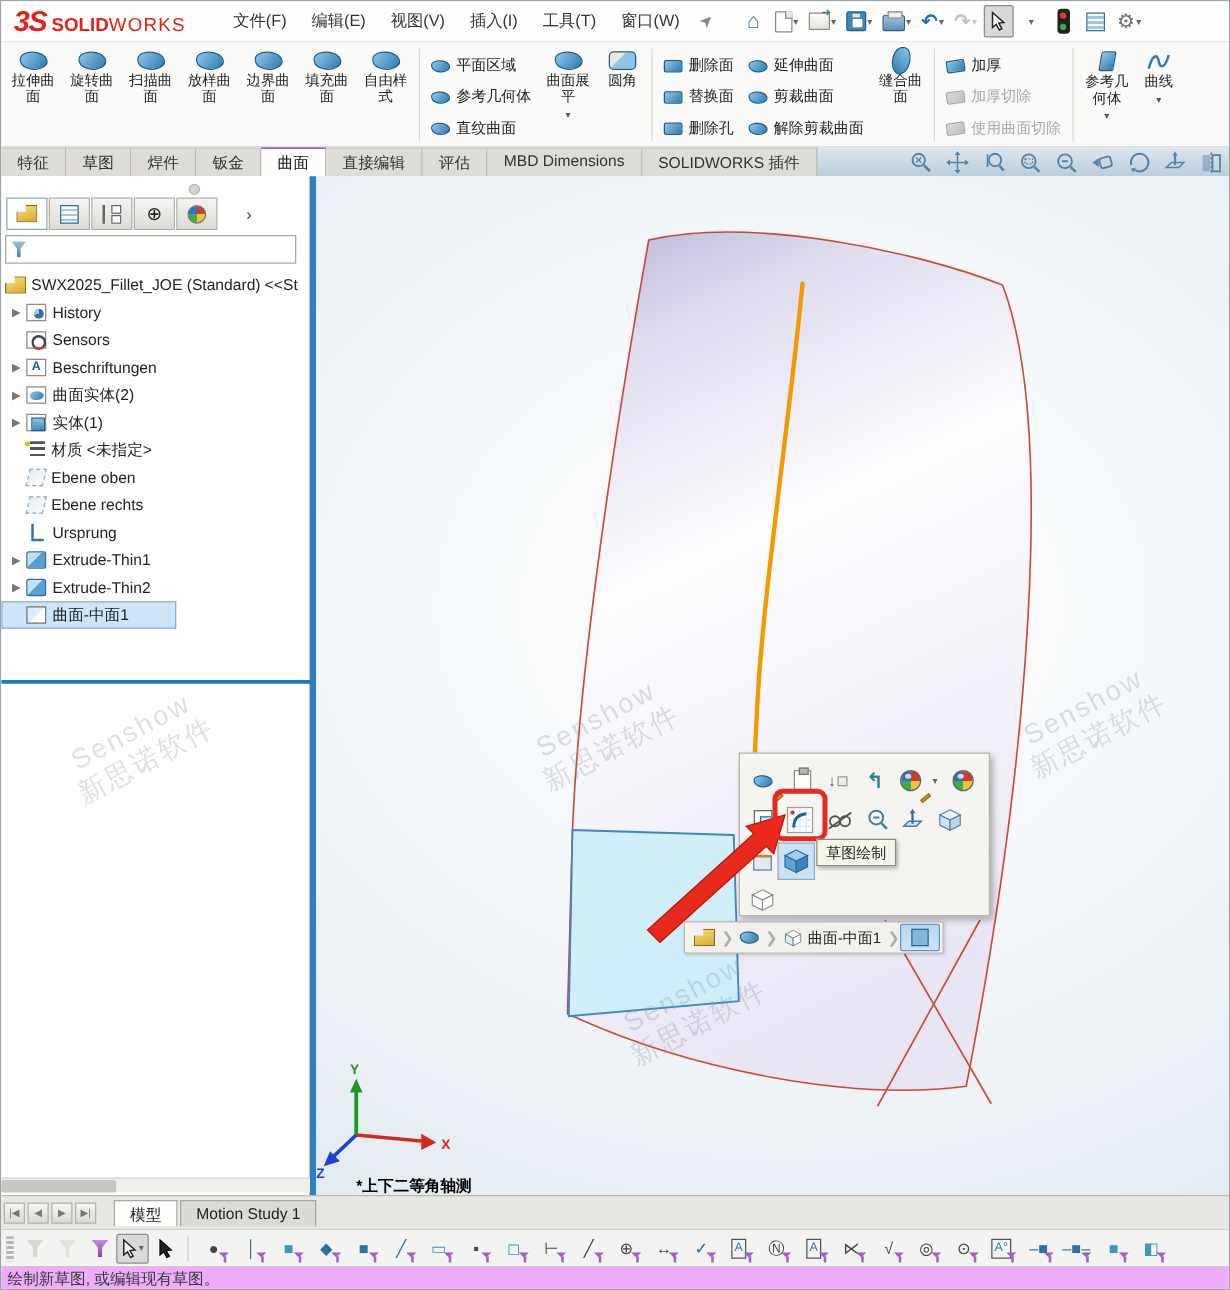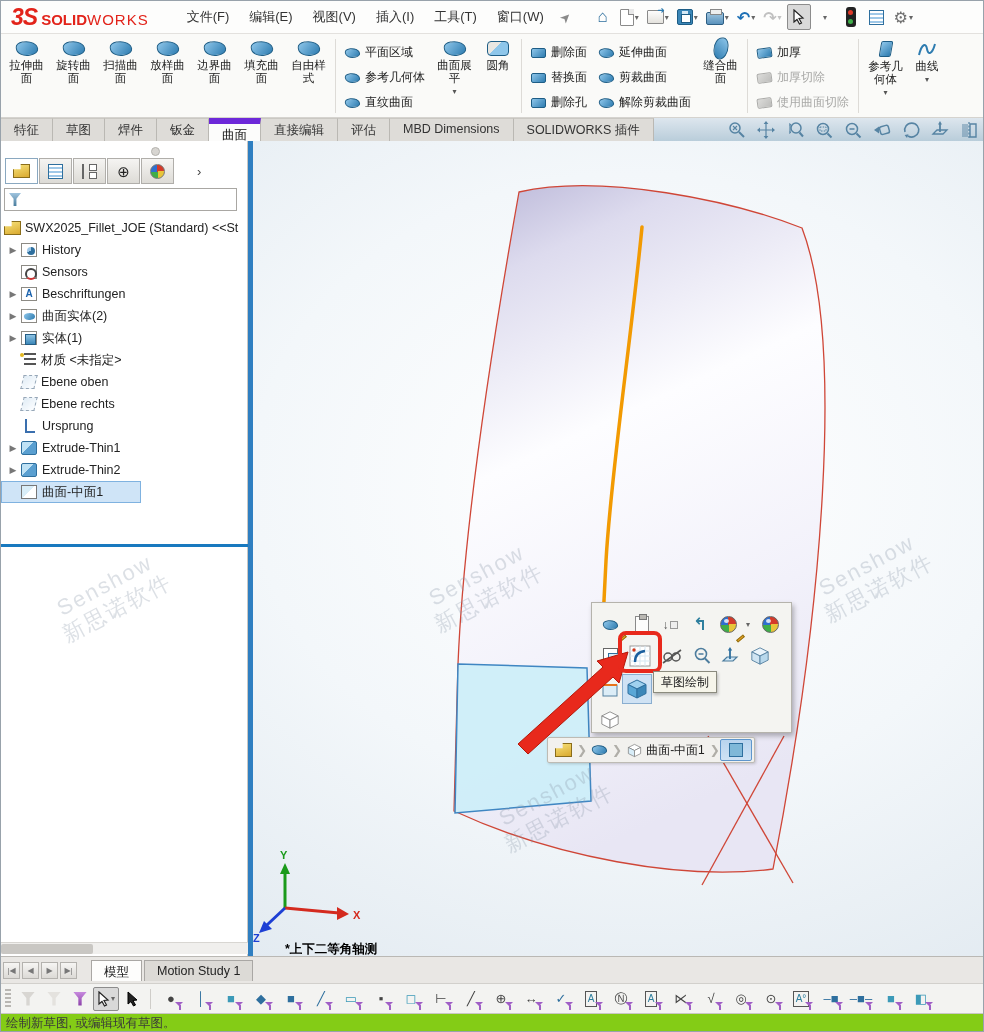--- a/index.html
+++ b/index.html
@@ -47,21 +47,21 @@
 .rsmall{display:flex;align-items:center;gap:5px;height:25px;padding:0 6px;white-space:nowrap;font-size:12px}
 .rsmall.disabled{color:#a8a8a6}
 .rsmall.disabled .swoosh{background:linear-gradient(135deg,#dcdcda,#bdbdbb);border-color:#a9a9a7}
 .rdiv{width:1px;height:74px;background:#dddbd7;margin:3px 3px 0 3px}
 .rcaret{font-size:8px;color:#555;margin-top:2px}
 
 #tabsrow{position:absolute;left:0;top:117px;width:984px;height:23px;background:#e7e5e2}
 #tabsrow .fill{position:absolute;right:0;top:0;width:355px;height:23px;background:linear-gradient(180deg,#dde6ee,#b9cdda)}
 #tabs{position:absolute;left:0;top:0;display:flex;height:23px}
 .tab{padding:3px 13px;font-size:12.5px;color:#333;background:#dedcd8;border-right:1px solid #bab8b3;border-top:1px solid #cac8c3}
-.tab.active{background:#fcfcfb;font-weight:normal;border-top:6px solid #6d28d9;color:#111}
+.tab.active{background:#fcfcfb;font-weight:normal;border-top:1px solid #6d28d9;color:#111}
 #headsup{position:absolute;right:4px;top:1px;display:flex;gap:5px;align-items:center;color:#4d7d9e}
 .hbtn{width:24px;height:21px;display:flex;align-items:center;justify-content:center;opacity:.92}
 
 #panel{position:absolute;left:0;top:140px;width:247px;height:815px;background:#fff;border-right:1px solid #c9c7c3}
 .pdot{position:absolute;left:150px;top:6px;width:9px;height:9px;border-radius:50%;background:#d7d5d1;border:1px solid #b4b2ae}
 #ptabs{position:absolute;left:4px;top:17px;display:flex;gap:1px;align-items:center}
 .pt{width:33px;height:26px;border:1px solid #b0aeaa;background:linear-gradient(#f5f4f2,#dddbd6);display:flex;align-items:center;justify-content:center}
 .pt.active{background:#fff;border-color:#8aa8c0}
 .pt-part{width:17px;height:14px;background:linear-gradient(160deg,#f7e27a,#d9a92f);border:1px solid #8a6d1a;clip-path:polygon(0 38%,45% 38%,45% 0,100% 0,100% 100%,0 100%)}
 .pt-list{width:15px;height:15px;border:1px solid #2e6f9e;background:repeating-linear-gradient(180deg,#fff 0 2px,#9fc8e8 2px 4px)}
@@ -144,21 +144,21 @@
 .fitem{position:relative;width:30px;height:24px;display:flex;align-items:center;justify-content:center;color:#2e7f9e;font-size:13px;flex:none}
 .fitem .g{line-height:14px}
 .fitem.fblue .g{color:#2e6f9e}
 .fitem.fteal .g{color:#3c9ab8}
 .fitem.fdark .g{color:#444}
 .fitem.fbox .g{outline:1px solid #555;padding:0 2px;font-size:10px}
 .fun{position:absolute;right:2px;bottom:0;width:9px;height:9px}
 .fun::before{content:"";position:absolute;left:0;top:0;border-left:4.5px solid transparent;border-right:4.5px solid transparent;border-top:4px solid #a05fc6}
 .fun::after{content:"";position:absolute;left:3.5px;top:3.5px;width:2px;height:5px;background:#a05fc6}
 
-#statusbar{position:absolute;left:0;top:1012px;width:984px;height:20px;background:#84cc16;border-top:1px solid #c9c7c3;display:flex;align-items:center;padding-left:5px;color:#3a3a3a;font-size:12.5px}
+#statusbar{position:absolute;left:0;top:1012px;width:984px;height:20px;background:#f0abfc;border-top:1px solid #c9c7c3;display:flex;align-items:center;padding-left:5px;color:#3a3a3a;font-size:12.5px}
 </style>
 </head>
 <body>
 
 <div id="stage">
 
   <div id="menubar">
     <div class="logo">
       <span class="mk">3S</span>
       <span class="sb">SOLID</span>

